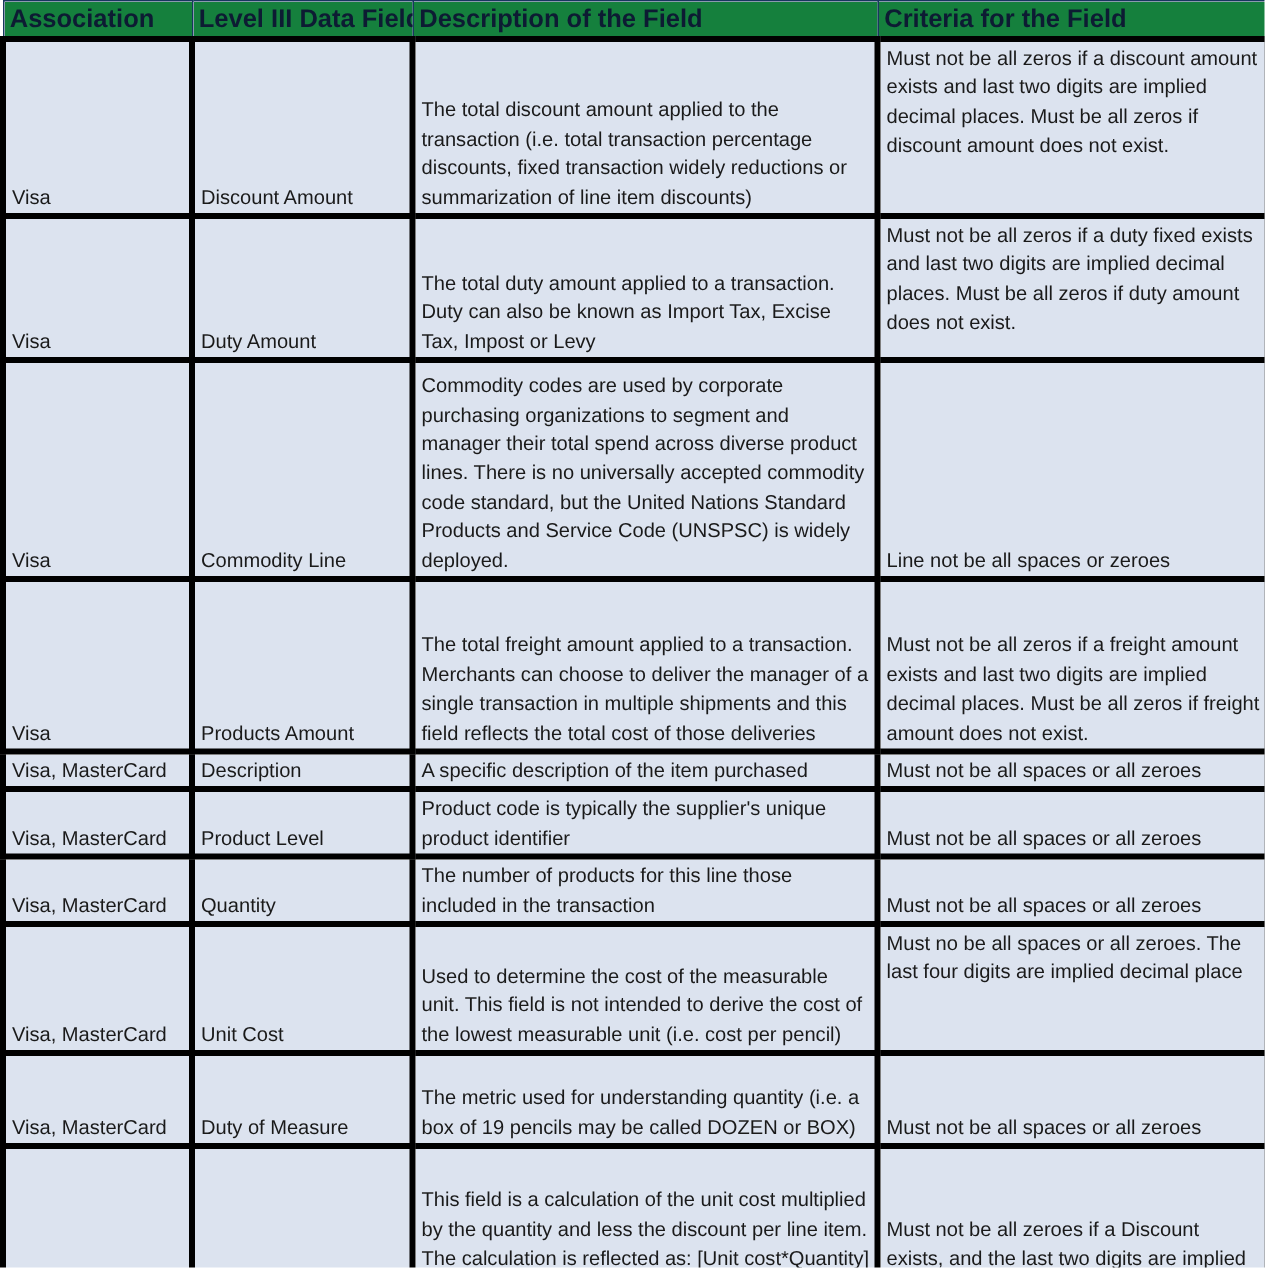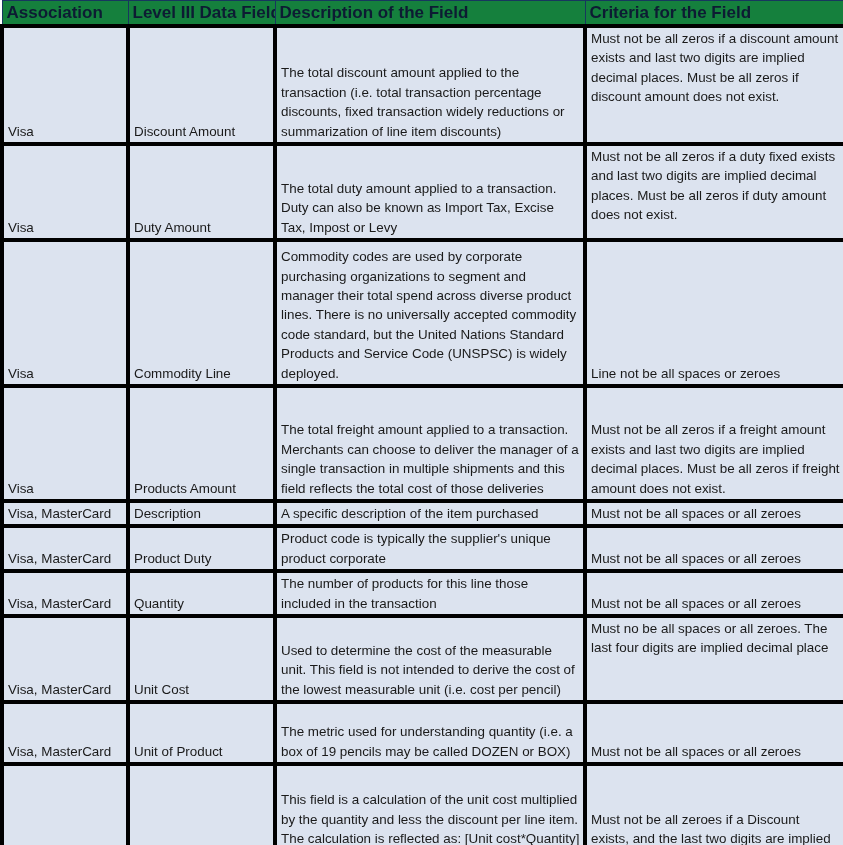--- a/index.html
+++ b/index.html
@@ -111,39 +111,39 @@
         <td class="col-crit">Must not be all zeros if a freight amount exists and last two digits are implied decimal places.  Must be all zeros if freight amount does not exist.</td>
       </tr>
       <tr style="height: 21px;">
         <td class="col-assoc">Visa, MasterCard</td>
         <td class="col-field">Description</td>
         <td class="col-desc">A specific description of the item purchased</td>
         <td class="col-crit">Must not be all spaces or all zeroes</td>
       </tr>
       <tr style="height: 33px;">
         <td class="col-assoc">Visa, MasterCard</td>
-        <td class="col-field">Product Duty</td>
-        <td class="col-desc">Product code is typically the supplier's unique product corporate</td>
+        <td class="col-field">Product Level</td>
+        <td class="col-desc">Product code is typically the supplier's unique product identifier</td>
         <td class="col-crit">Must not be all spaces or all zeroes</td>
       </tr>
       <tr style="height: 33px;">
         <td class="col-assoc">Visa, MasterCard</td>
         <td class="col-field">Quantity</td>
         <td class="col-desc">The number of products for this line those included in the transaction</td>
         <td class="col-crit">Must not be all spaces or all zeroes</td>
       </tr>
       <tr style="height: 86px;">
         <td class="col-assoc">Visa, MasterCard</td>
         <td class="col-field">Unit Cost</td>
         <td class="col-desc">Used to determine the cost of the measurable unit.  This field is not intended to derive the cost of the lowest measurable unit (i.e. cost per pencil)</td>
         <td class="col-crit va-top">Must no be all spaces or all zeroes.  The last four digits are implied decimal place</td>
       </tr>
       <tr style="height: 62px;">
         <td class="col-assoc">Visa, MasterCard</td>
-        <td class="col-field">Unit of Product</td>
+        <td class="col-field">Duty of Measure</td>
         <td class="col-desc">The metric used for understanding quantity (i.e. a box of 19 pencils may be called DOZEN or BOX)</td>
         <td class="col-crit">Must not be all spaces or all zeroes</td>
       </tr>
       <tr style="height: 107px;">
         <td class="col-assoc">Visa, MasterCard</td>
         <td class="col-field">Line Item Total</td>
         <td class="col-desc">This field is a calculation of the unit cost multiplied by the quantity and less the discount per line item.  The calculation is reflected as: [Unit cost*Quantity] - Discount per Line Item = Line Item Total</td>
         <td class="col-crit">Must not be all zeroes if a Discount exists, and the last two digits are implied decimal places.</td>
       </tr>
     </tbody>

